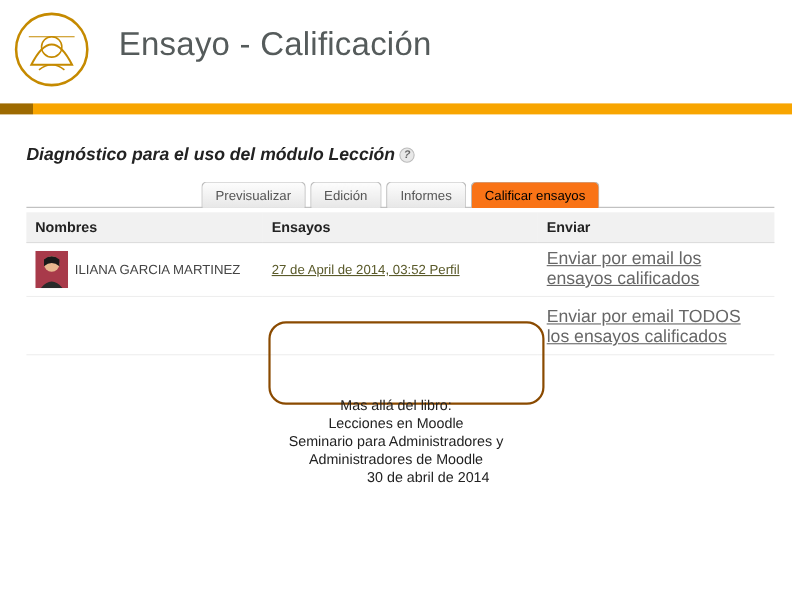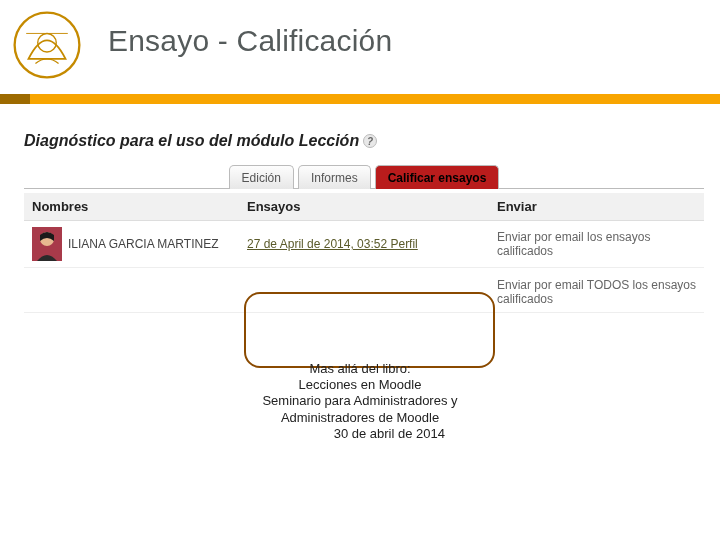--- a/index.html
+++ b/index.html
@@ -10,32 +10,32 @@
     .logo svg { width: 100%; height: 100%; }
     .title { position: absolute; left: 108px; top: 24px; font-size: 30px; color: #555b5b; font-weight: 400; letter-spacing: 0.2px; }
     .accent-row { position: absolute; left: 0; top: 94px; width: 720px; height: 10px; display: flex; }
     .accent-dark { width: 30px; height: 10px; background: #9d6a00; }
     .accent-light { flex: 1; height: 10px; background: #f8a500; }
     .content { position: absolute; left: 24px; top: 132px; width: 680px; }
     .diag-title { font-size: 16px; font-weight: 700; color: #222; display: flex; align-items: center; gap: 4px; font-style: italic; }
     .diag-title .help { display: inline-block; width: 14px; height: 14px; border-radius: 50%; background: #e8e8e8; color: #666; font-size: 10px; line-height: 14px; text-align: center; border: 1px solid #bbb; }
     .tabs { margin-top: 14px; display: flex; gap: 4px; justify-content: center; border-bottom: 1px solid #bbb; padding-bottom: 0; }
     .tab { font-size: 12px; color: #555; background: linear-gradient(#fdfdfd,#e7e7e7); border: 1px solid #bbb; border-bottom: none; border-radius: 5px 5px 0 0; padding: 5px 12px 4px; position: relative; top: 1px; cursor: pointer; }
-    .tab.active { background: #b91c1c; color: #000; font-weight: 700; z-index: 2; }
+    .tab.active { background: #f97316; color: #000; font-weight: 400; z-index: 2; }
     .table { margin-top: 4px; width: 100%; border-collapse: collapse; }
     .th-row td { font-size: 13px; font-weight: 700; color: #222; background: #f1f1f1; padding: 6px 8px; border-bottom: 1px solid #ddd; }
     .col-names { width: 215px; }
     .col-essays { width: 250px; }
     .col-email { width: 215px; text-align: left; }
     .row td { font-size: 12px; color: #444; padding: 6px 8px; vertical-align: middle; border-bottom: 1px solid #eee; }
     .user-cell { display: flex; align-items: center; gap: 6px; }
     .avatar { width: 30px; height: 34px; display: inline-block; overflow: hidden; }
     .avatar svg { width: 100%; height: 100%; }
     .link { color: #5a5a2a; text-decoration: underline; cursor: pointer; }
-    .email-link { color: #666; font-size: 12px; cursor: pointer; }
+    .email-link { color: #666; font-size: 16px; cursor: pointer; text-decoration: underline; }
     .essay-highlight { position: absolute; left: 220px; top: 160px; width: 251px; height: 76px; border: 2px solid #8a4a00; border-radius: 16px; pointer-events: none; }
     .row2 td { padding-top: 10px; }
     .footer { position: absolute; left: 0; bottom: 14px; width: 720px; display: flex; justify-content: space-between; align-items: center; padding: 0 26px; flex-direction: column; }
     .footer .fcol { font-size: 13px; color: #222; text-align: center; line-height: 1.25; }
     .footer .fcol.left { text-align: center; width: 180px; }
     .footer .fcol.mid { text-align: center; width: 260px; }
     .footer .fcol.right { text-align: right; width: 170px; }
   </style>
 </head>
 <body>
@@ -58,20 +58,21 @@
     <div class="accent-light"></div>
   </div>
 
   <div class="content">
     <div class="diag-title">
       <span>Diagnóstico para el uso del módulo Lección</span>
       <span class="help">?</span>
     </div>
 
     <div class="tabs">
+      <div class="tab">Previsualizar</div>
       <div class="tab">Edición</div>
       <div class="tab">Informes</div>
       <div class="tab active">Calificar ensayos</div>
     </div>
 
     <table class="table">
       <tbody>
           <tr class="th-row">
         <td class="col-names">Nombres</td>
         <td class="col-essays">Ensayos</td>

